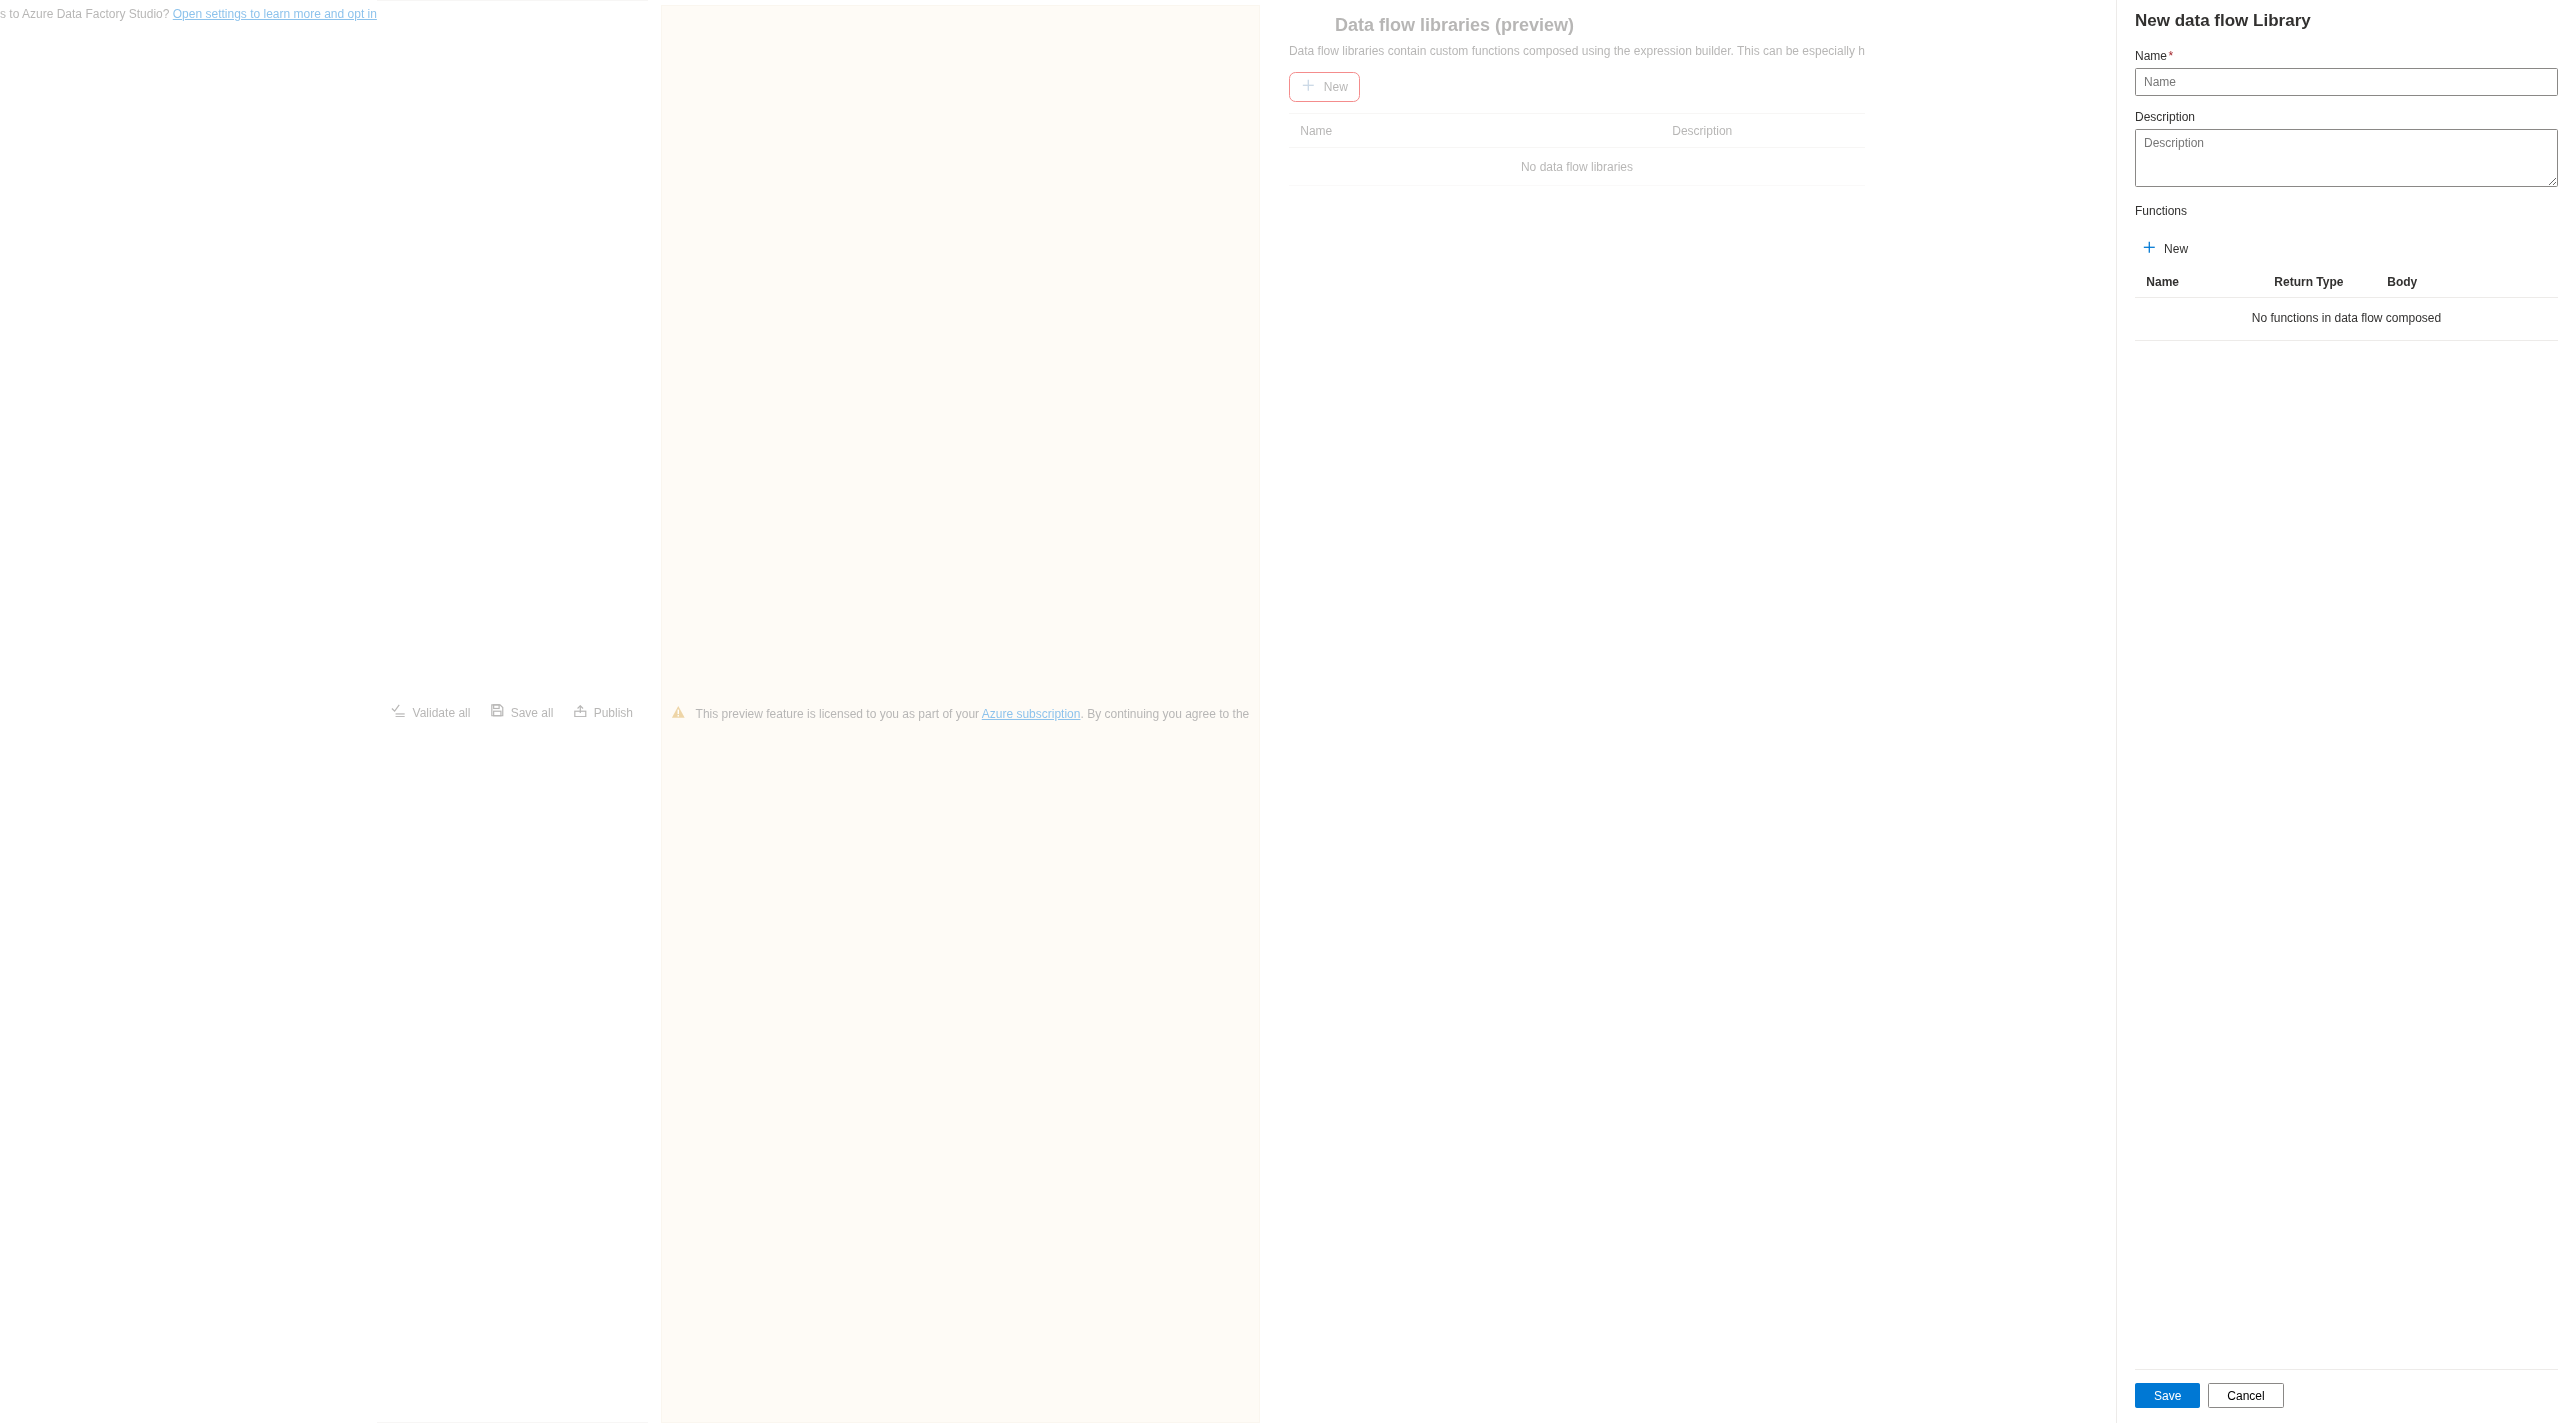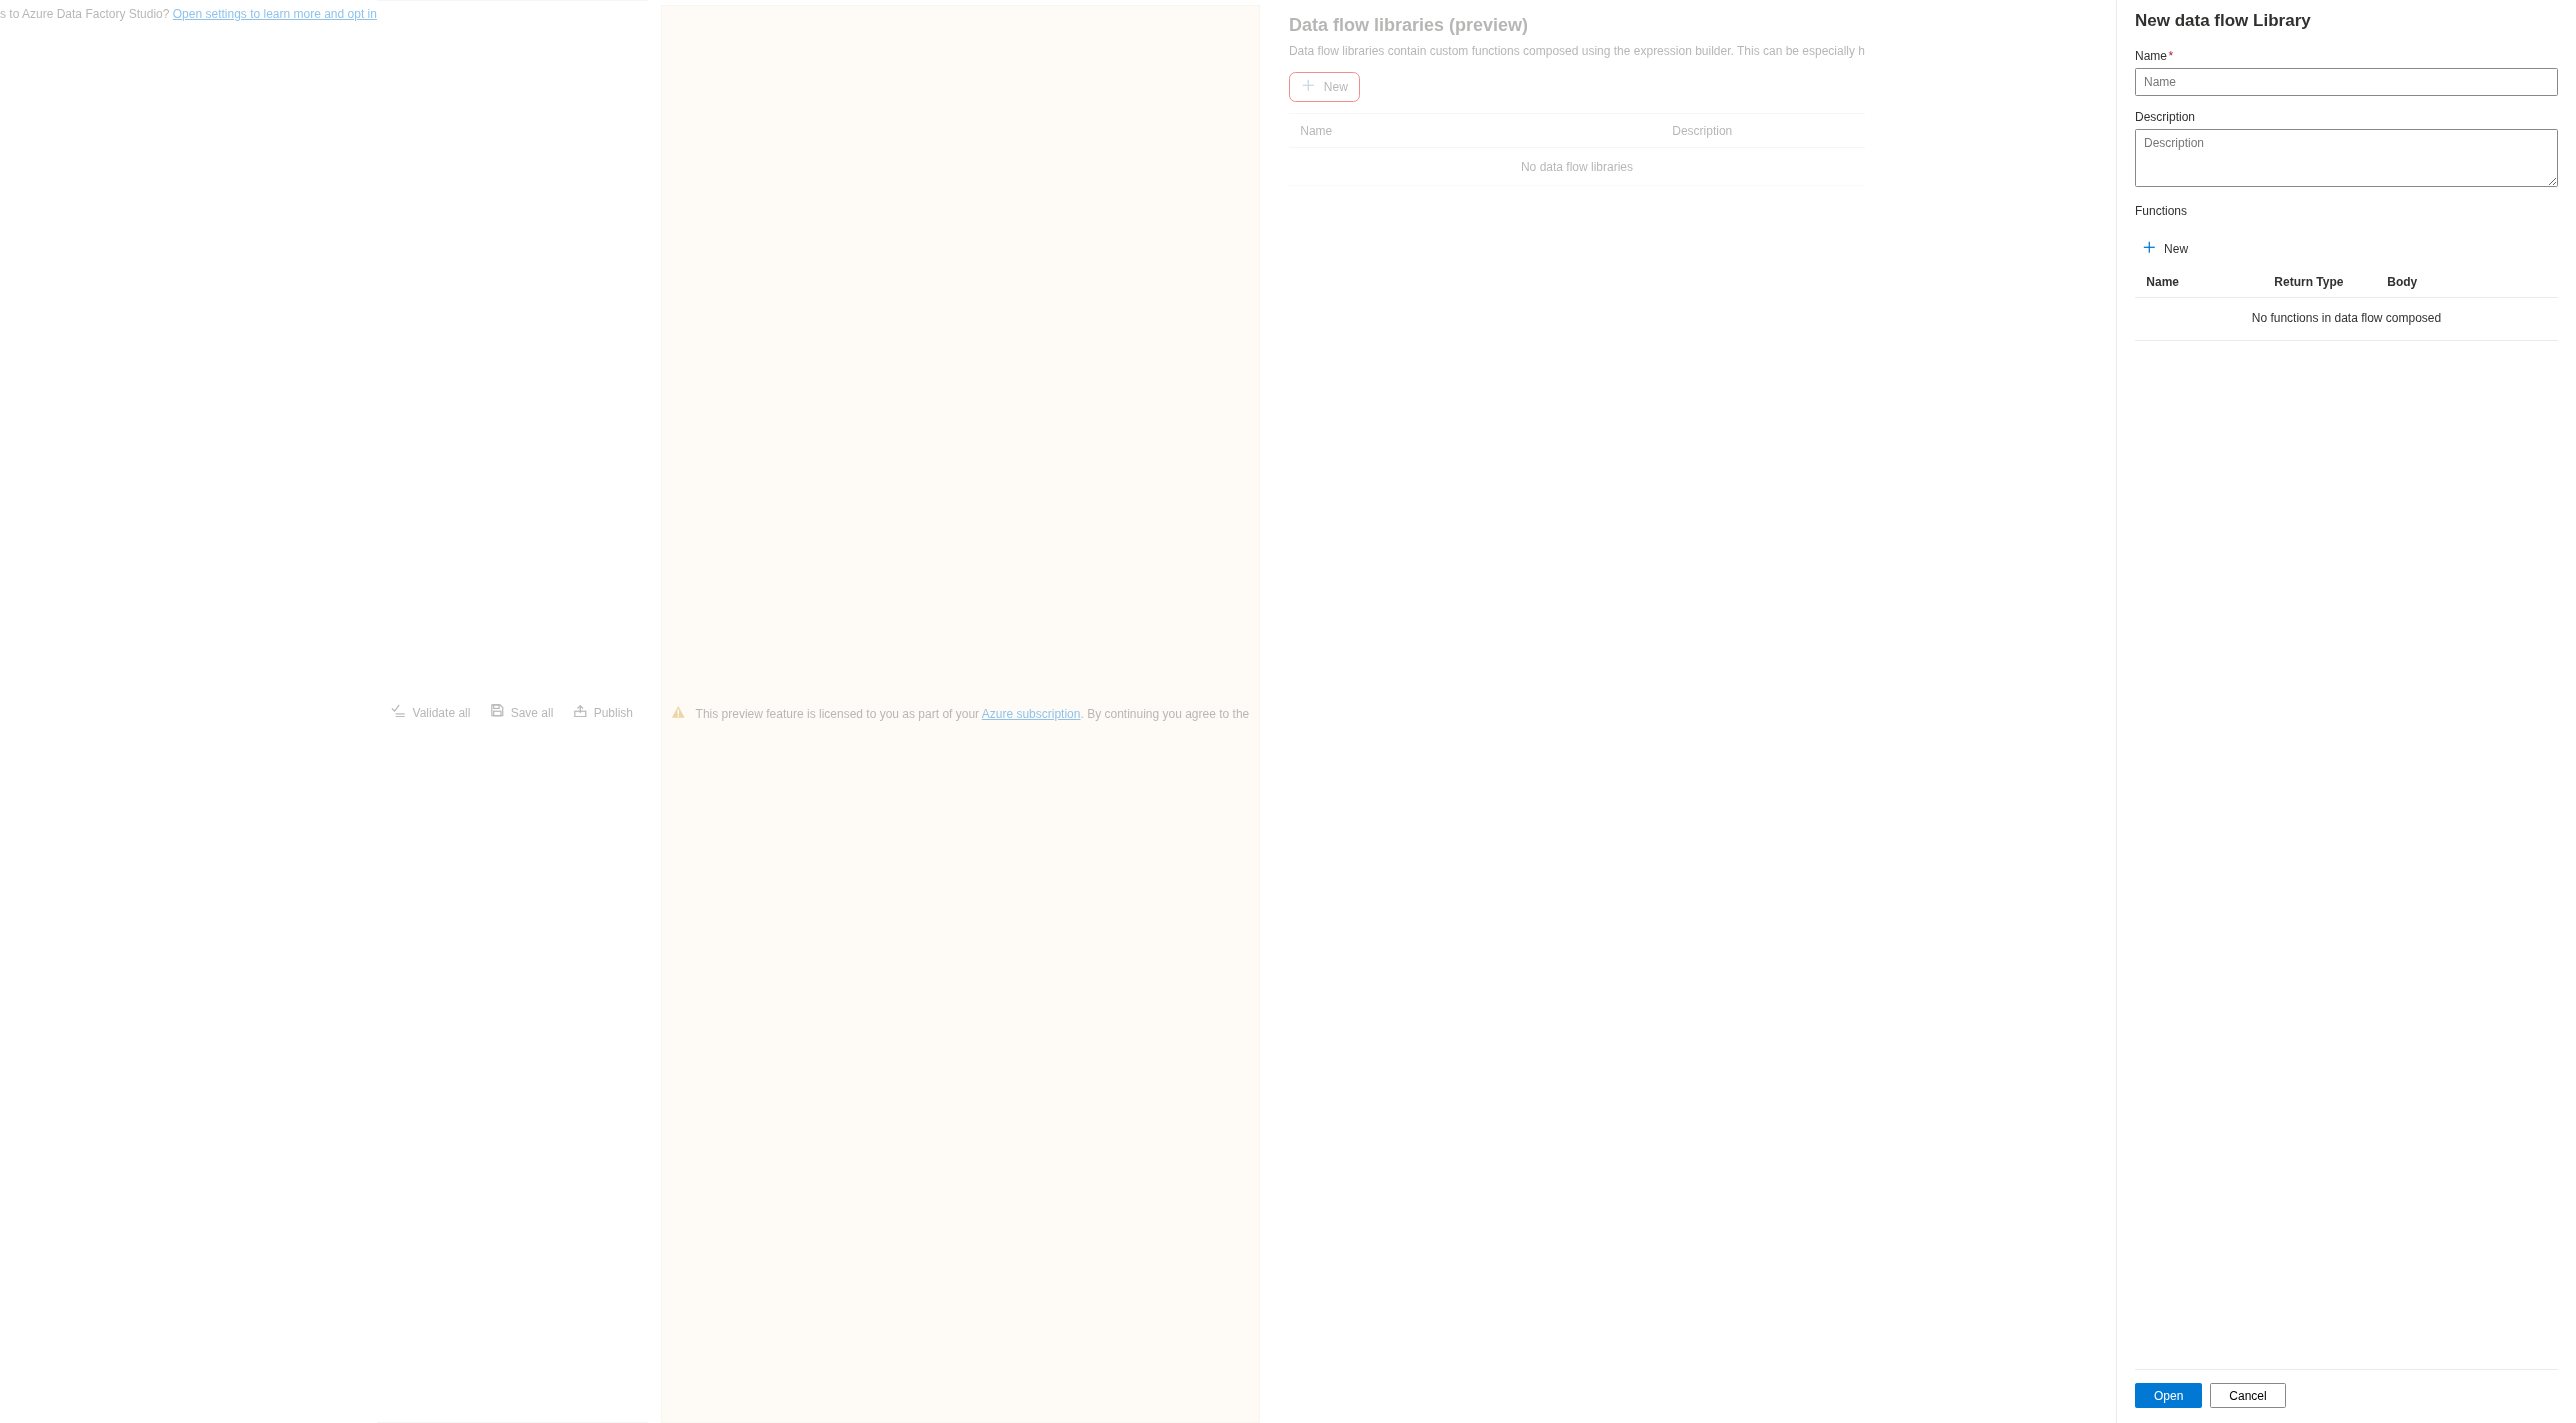--- a/index.html
+++ b/index.html
@@ -41,21 +41,21 @@
       display: flex; align-items: center; gap: 9.7px;
       margin: 4.9px 13px 0 13px;
       padding: 8px 9.7px;
       background: #fdf6ec;
       border: 0.8px solid #f3ecdc;
       color: #605e5c;
       font-size: 12px;
     }
     .info-banner .link { color: #0078d4; }
     .content { padding: 14.6px 16px; }
-    .page-title { font-size: 18px; font-weight: 600; color: #605e5c; margin-bottom: 8px; }
+    .page-title { font-size: 18px; font-weight: 600; color: #605e5c; margin-bottom: 8px; margin-left: 46px; }
     .page-desc { font-size: 12px; color: #605e5c; margin-bottom: 14.6px; }
     .new-lib-btn {
       display: inline-flex; align-items: center; gap: 8px;
       padding: 4.9px 11.3px;
       background: #fff;
       border: 1.6px solid #e60000;
       border-radius: 6.5px;
       font-size: 12px; color: #605e5c;
       cursor: pointer;
     }
@@ -242,18 +242,18 @@
         <div class="func-thead">
           <div class="c1">Name</div>
           <div class="c2">Return Type</div>
           <div class="c3">Body</div>
         </div>
         <div class="func-empty">No functions in data flow composed</div>
       </div>
     </div>
 
     <div class="panel-footer">
-      <button class="btn btn-primary">Open</button>
+      <button class="btn btn-primary">Save</button>
       <button class="btn">Cancel</button>
     </div>
   </div>
 </div>
 
 
 </body></html>

